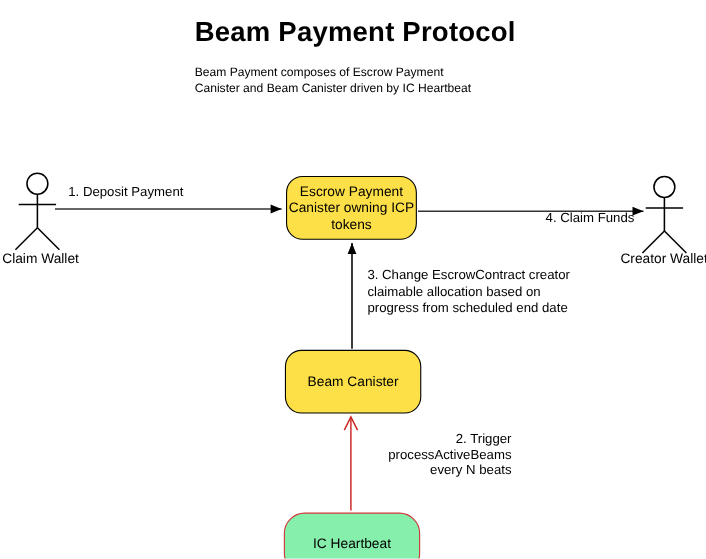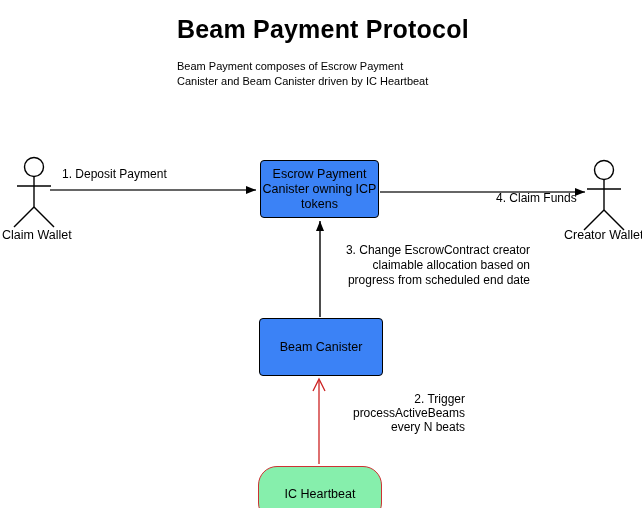--- a/index.html
+++ b/index.html
@@ -4,34 +4,34 @@
 <style>
   html,body{margin:0;padding:0;background:#fff;}
   #canvas{
     position:relative;width:642px;height:508px;background:#ffffff;overflow:hidden;
     font-family:"Liberation Sans", sans-serif;color:#000;
   }
   .abs{position:absolute;}
   #title{left:177px;top:15px;font-size:25px;font-weight:bold;letter-spacing:0.2px;white-space:nowrap;}
   #subtitle{left:177px;top:59px;font-size:11px;line-height:14.5px;white-space:pre-line;}
   .node{
-    box-sizing:border-box;border:1px solid #000;border-radius:4px;background:#3b82f6;
+    box-sizing:border-box;border:1px solid #000;border-radius:15px;background:#fde047;
     display:flex;align-items:center;justify-content:center;text-align:center;
     font-size:12.5px;line-height:15px;white-space:pre-line;
   }
   #node-escrow{left:260px;top:160px;width:119px;height:58px;}
   #node-beam{left:259px;top:318px;width:124px;height:58px;}
   #node-heartbeat{
     left:258px;top:466px;width:124px;height:56px;border-radius:19px;
     background:#86efac;border:1.5px solid #cc3333;
   }
   .edge-label{font-size:12px;line-height:14px;white-space:pre-line;}
   #label-deposit{left:62px;top:167px;}
   #label-claim{left:496px;top:167px;margin-top:24px;}
-  #label-allocate{left:334px;top:243px;width:196px;text-align:right;line-height:15px;}
+  #label-allocate{left:334px;top:243px;width:196px;text-align:left;line-height:15px;}
   #label-trigger{left:343px;top:392px;width:122px;text-align:right;}
   .actor-label{font-size:12.5px;white-space:nowrap;}
   #label-buyer{left:2px;top:228px;}
   #label-creator{left:564px;top:228px;}
   #arrows{left:0;top:0;pointer-events:none;}
   svg{display:block;}
 </style>
 </head>
 <body>
 

